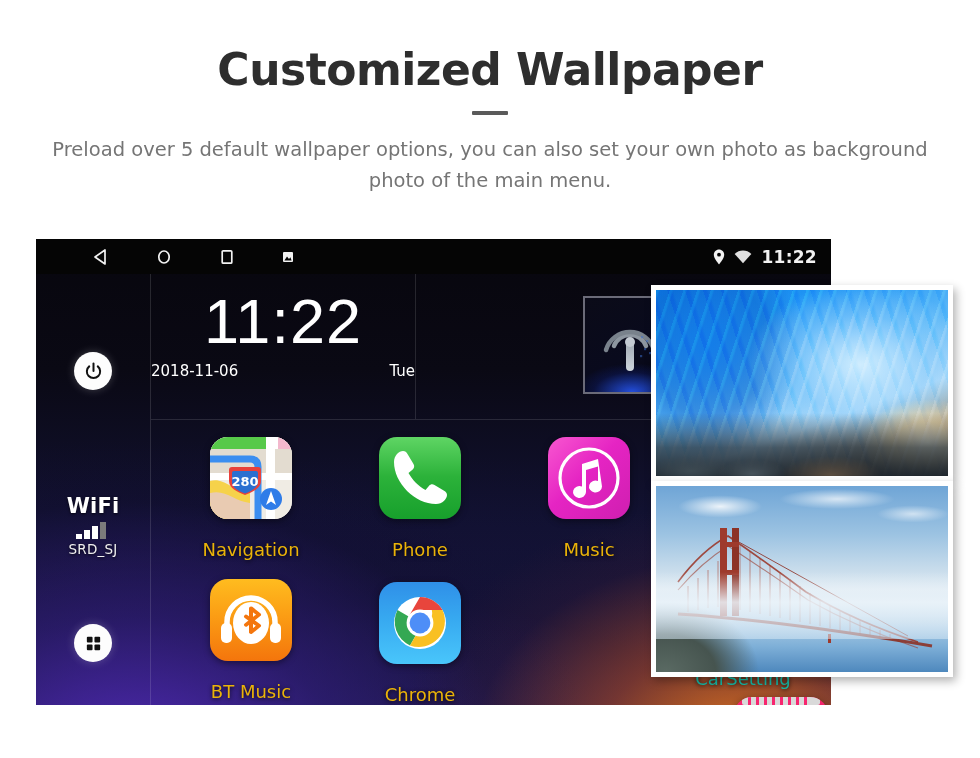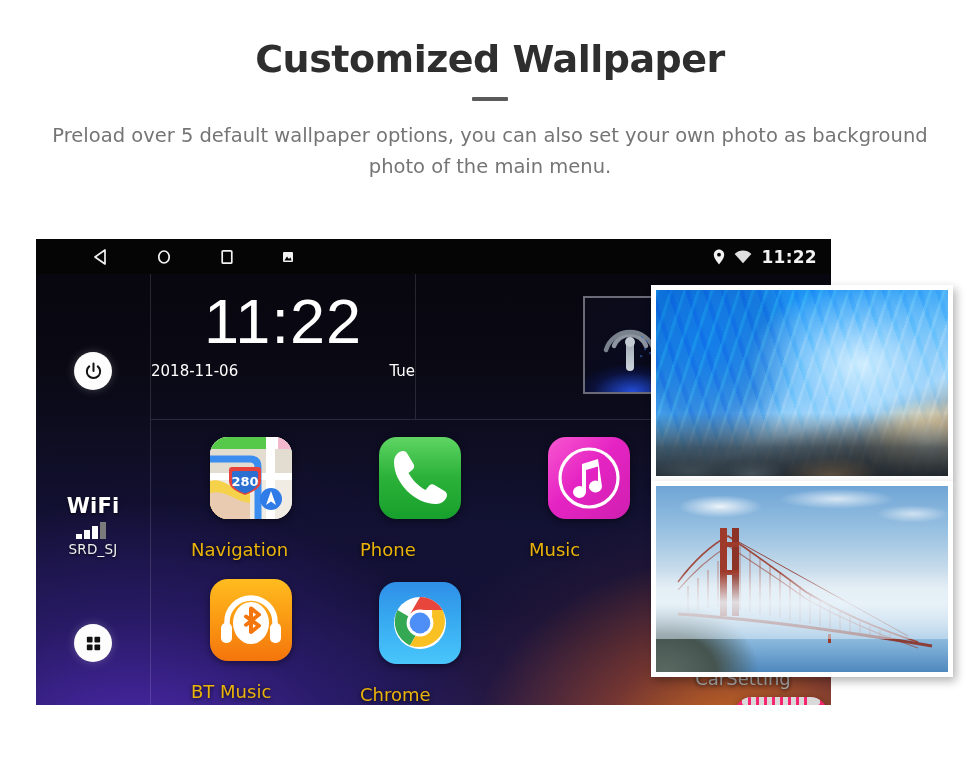--- a/index.html
+++ b/index.html
@@ -16,23 +16,23 @@
   }
 
   
   .header {
     position: absolute;
     left: 0; top: 0;
     width: 980px;
     text-align: center;
   }
   .page-title {
-    margin: 8px;
+    margin: 15px;
     padding-top: 29px;
-    font-size: 38px;
+    font-size: 44px;
     font-weight: bold;
     letter-spacing: -0.5px;
     color: #2e2e2e;
     font-family: "DejaVu Sans", sans-serif;
   }
   .title-rule {
     width: 36px;
     height: 4px;
     background: #5a5a5a;
     margin: 16px auto 0 auto;
@@ -236,20 +236,21 @@
   
   .appgrid {
     position: absolute;
     left: 115px; top: 182px;
     width: 680px; height: 284px;
     z-index: 3;
   }
   .app {
     position: absolute;
     width: 120px;
+    text-align: center;
   }
   .app-icon {
     width: 82px; height: 82px;
     margin: 0 auto;
     border-radius: 18px;
     position: relative;
     overflow: hidden;
     box-shadow: 0 2px 7px rgba(0,0,0,0.45);
   }
   .app-label {
@@ -345,21 +346,21 @@
     left: 698px; top: 458px;
     width: 94px; height: 48px;
     z-index: 7;
     overflow: hidden;
   }
   .carsetting-label {
     position: absolute;
     left: 683px; top: 668px;
     width: 120px;
     text-align: center;
-    color: #a3a3a3;
+    color: #14b8a6;
     font-size: 18px;
     font-family: "DejaVu Sans", sans-serif;
     text-shadow: 0 1px 4px rgba(0,0,0,0.85);
     z-index: 10;
   }
 </style>
 </head>
 <body>
 
 <div class="header">

